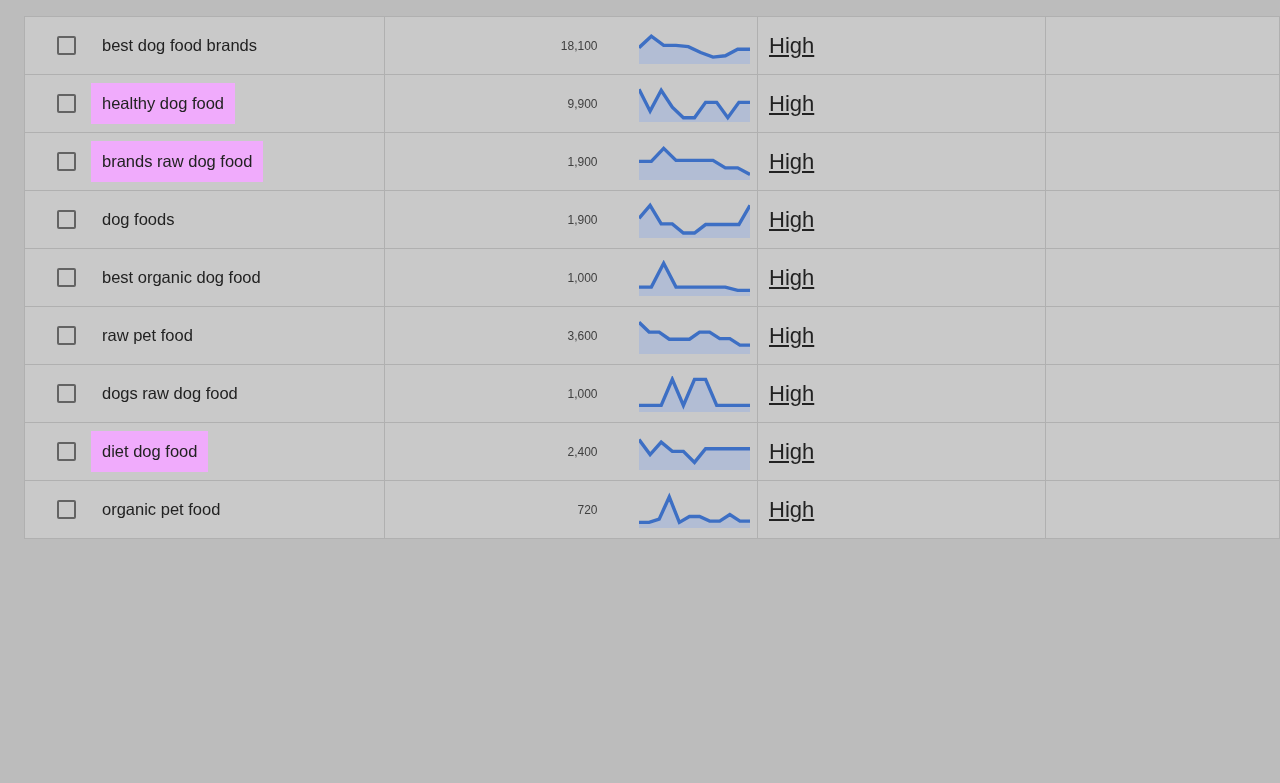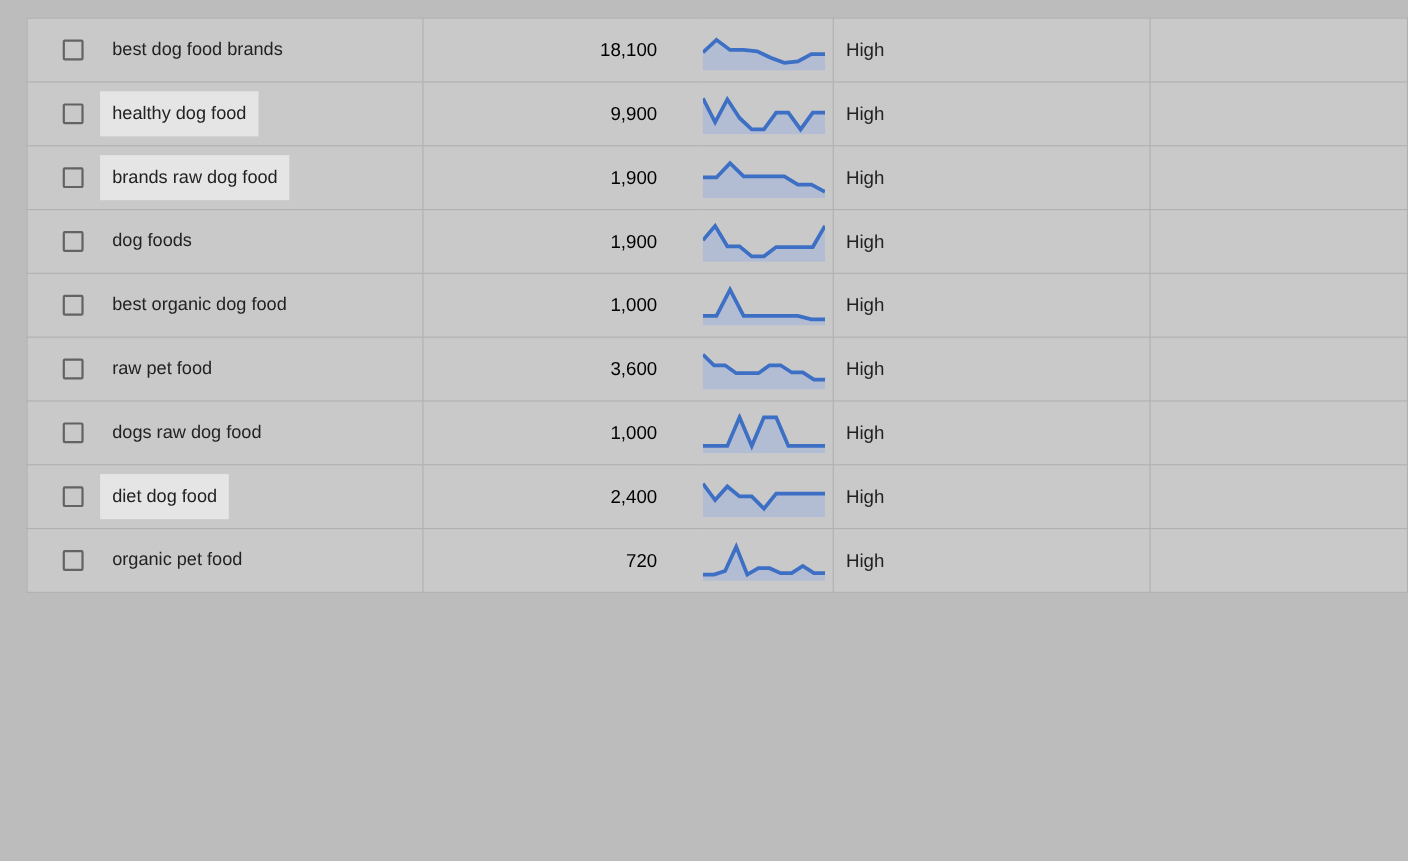--- a/index.html
+++ b/index.html
@@ -77,47 +77,48 @@
 
   .kw-label {
     font-size: 16.5px;
     color: #222222;
     line-height: 1;
     white-space: nowrap;
     padding: 0;
   }
 
   .kw-label-wrap.highlighted {
-    background: #e5e5e5;
+    background: #f0abfc;
     padding: 12px 11px;
     margin-left: 15px;
   }
 
   
   .vol-inner {
     text-align: right;
     padding-right: 35px;
-    font-size: 17px;
-    color: #000000;
+    font-size: 12px;
+    color: #404040;
   }
 
   
   .spark-inner {
     display: flex;
     align-items: center;
     justify-content: center;
     height: 56px;
   }
   .spark-inner svg { display: block; }
 
   
   .comp-inner {
     padding-left: 11px;
-    font-size: 17px;
+    font-size: 22px;
     color: #222222;
+    text-decoration: underline;
   }
 </style>
 </head>
 <body>
 
 <div id="page">
   <table id="keyword-table">
     <tbody id="table-body">
         <tr>
           <td class="col-keyword">

